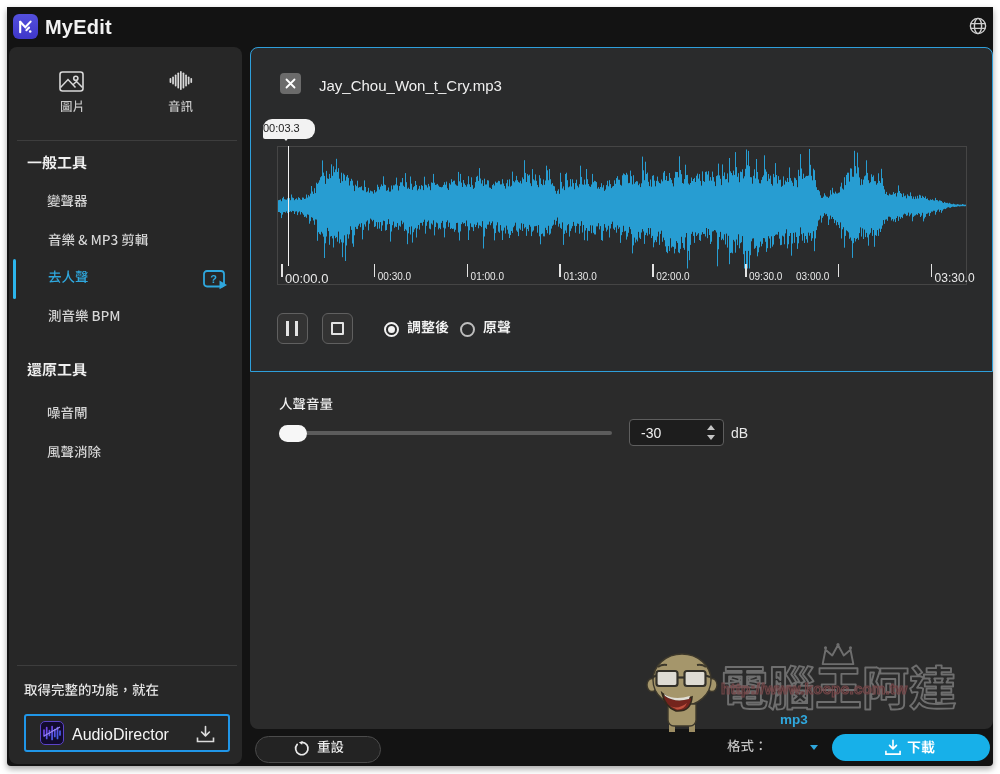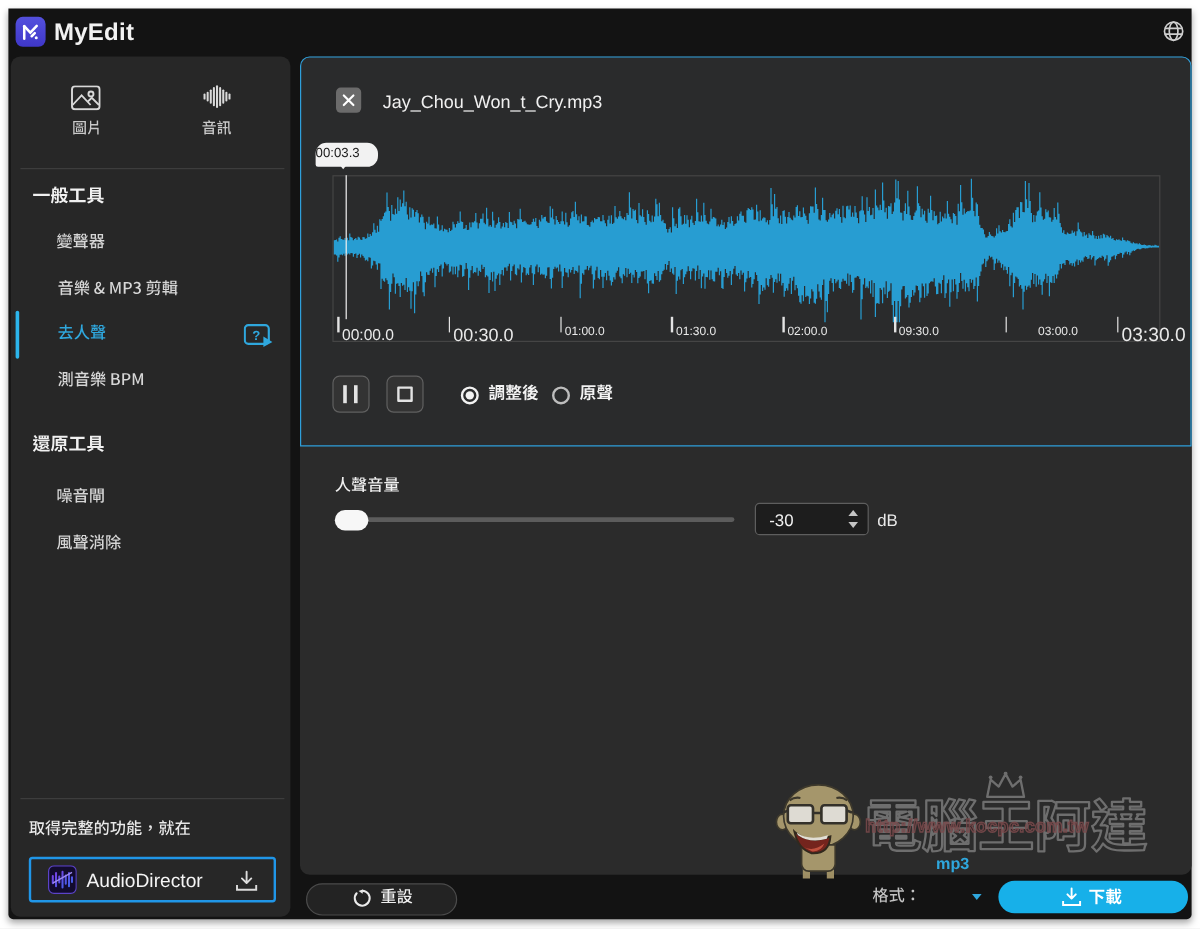--- a/index.html
+++ b/index.html
@@ -109,33 +109,33 @@
 <div class="abs" style="left:263px;top:119px;width:52px;height:20px;background:#f2f2f2;border-radius:9px 9px 9px 2px"></div>
 <div class="abs" style="left:282px;top:136px;width:0;height:0;border-left:4px solid transparent;border-right:4px solid transparent;border-top:5px solid #f2f2f2"></div>
 <div class="abs" style="left:263px;top:122px;width:31px;text-align:center;font-size:11px;color:#1a1a1a">00:03.3</div>
 <div class="abs" style="left:277px;top:146px;width:690px;height:139px;border:1px solid #454545"></div>
 <svg class="abs" style="left:278px;top:146px" width="688" height="139" viewBox="0 0 688 139">
     <path d="M0.5 54.2V66.0M1.5 53.9V66.1M2.5 53.5V67.0M3.5 55.2V72.1M4.5 52.2V68.6M5.5 50.8V66.2M6.5 53.2V66.0M7.5 53.5V66.7M8.5 53.7V65.4M9.5 52.3V67.1M10.5 54.2V65.0M11.5 52.1V66.0M12.5 54.2V65.3M13.5 48.5V66.1M14.5 51.5V64.9M15.5 52.1V65.1M16.5 54.2V68.0M17.5 53.1V65.6M18.5 52.3V65.3M19.5 53.7V69.1M20.5 51.2V66.4M21.5 52.0V65.4M22.5 53.5V68.5M23.5 54.0V66.0M24.5 51.5V67.4M25.5 51.7V68.8M26.5 53.0V71.0M27.5 52.6V70.5M28.5 48.5V71.8M29.5 51.6V68.4M30.5 49.1V68.8M31.5 50.4V77.7M32.5 47.6V75.2M33.5 40.0V71.2M34.5 45.5V71.8M35.5 47.9V74.5M36.5 42.2V78.8M37.5 47.1V73.4M38.5 36.7V73.6M39.5 37.9V94.8M40.5 36.6V86.2M41.5 34.3V87.9M42.5 31.3V88.7M43.5 30.2V85.8M44.5 14.4V87.5M45.5 26.6V90.7M46.5 29.9V112.0M47.5 37.9V97.3M48.5 24.9V90.5M49.5 32.4V81.9M50.5 32.9V85.1M51.5 27.9V98.8M52.5 32.1V90.5M53.5 18.3V90.0M54.5 29.8V92.4M55.5 20.3V101.5M56.5 26.2V89.8M57.5 23.4V92.2M58.5 12.8V91.2M59.5 25.9V95.7M60.5 22.2V85.6M61.5 32.7V97.4M62.5 36.9V93.4M63.5 26.7V96.3M64.5 35.2V111.2M65.5 27.5V96.7M66.5 28.8V89.3M67.5 34.6V115.0M68.5 30.6V99.5M69.5 29.0V88.3M70.5 31.8V92.6M71.5 39.5V88.4M72.5 35.1V80.3M73.5 32.8V83.9M74.5 34.6V97.5M75.5 39.6V100.8M76.5 45.1V89.3M77.5 38.7V80.9M78.5 40.2V82.9M79.5 34.7V83.1M80.5 41.7V79.7M81.5 41.1V77.8M82.5 41.2V81.2M83.5 40.3V77.2M84.5 44.2V93.4M85.5 44.5V83.9M86.5 34.4V78.4M87.5 41.0V80.6M88.5 46.2V75.6M89.5 45.4V74.4M90.5 41.8V84.4M91.5 46.7V77.7M92.5 44.6V72.6M93.5 45.2V73.7M94.5 45.5V75.3M95.5 47.6V73.9M96.5 44.0V81.0M97.5 46.4V80.3M98.5 45.4V76.1M99.5 38.7V82.8M100.5 40.9V76.2M101.5 43.5V82.6M102.5 40.6V76.1M103.5 38.4V85.0M104.5 39.9V79.4M105.5 30.3V74.7M106.5 38.5V75.1M107.5 39.1V84.6M108.5 44.8V84.0M109.5 44.2V78.4M110.5 41.5V73.2M111.5 45.6V78.0M112.5 45.5V95.6M113.5 39.5V85.5M114.5 43.4V79.2M115.5 39.3V75.6M116.5 39.4V81.8M117.5 38.3V80.6M118.5 31.6V81.0M119.5 39.4V77.1M120.5 44.5V83.8M121.5 40.0V79.7M122.5 36.3V80.7M123.5 36.3V74.7M124.5 32.0V78.2M125.5 39.7V76.5M126.5 40.9V85.0M127.5 27.1V83.3M128.5 36.2V84.5M129.5 42.7V98.2M130.5 41.6V87.3M131.5 43.0V80.9M132.5 30.5V88.5M133.5 37.7V80.4M134.5 43.8V96.6M135.5 41.2V86.2M136.5 40.1V83.4M137.5 35.0V81.9M138.5 38.9V91.5M139.5 44.4V82.6M140.5 42.8V79.0M141.5 39.9V83.6M142.5 43.3V76.9M143.5 39.1V76.9M144.5 39.9V79.6M145.5 44.1V75.9M146.5 30.7V73.7M147.5 38.7V87.7M148.5 39.3V79.8M149.5 41.5V75.9M150.5 37.9V74.5M151.5 40.3V82.6M152.5 44.2V83.3M153.5 36.4V77.5M154.5 36.9V78.6M155.5 27.9V74.4M156.5 36.7V89.4M157.5 39.0V81.0M158.5 38.5V76.5M159.5 37.9V77.3M160.5 39.5V83.4M161.5 40.8V81.9M162.5 41.0V83.2M163.5 41.3V76.9M164.5 40.8V74.9M165.5 38.9V81.7M166.5 36.2V91.4M167.5 38.7V82.5M168.5 35.6V76.1M169.5 42.3V74.4M170.5 44.0V80.9M171.5 37.2V76.7M172.5 38.6V83.0M173.5 33.2V82.2M174.5 36.1V83.0M175.5 34.8V82.7M176.5 34.6V85.8M177.5 38.3V83.8M178.5 39.4V77.0M179.5 39.8V76.8M180.5 25.9V86.5M181.5 35.3V94.5M182.5 27.9V85.4M183.5 36.7V78.1M184.5 41.0V76.3M185.5 34.0V77.7M186.5 37.4V77.0M187.5 39.1V80.2M188.5 40.6V74.5M189.5 38.3V80.3M190.5 30.2V94.0M191.5 38.3V84.3M192.5 41.0V77.4M193.5 31.3V80.9M194.5 39.2V81.3M195.5 42.9V85.1M196.5 41.7V78.4M197.5 36.1V81.0M198.5 30.8V79.1M199.5 29.8V76.5M200.5 34.9V82.3M201.5 22.1V79.4M202.5 32.5V79.9M203.5 37.5V81.1M204.5 34.2V75.2M205.5 40.0V102.5M206.5 32.7V90.5M207.5 38.5V81.8M208.5 38.4V83.0M209.5 34.2V78.7M210.5 34.5V78.6M211.5 41.5V75.6M212.5 41.8V79.2M213.5 43.0V77.2M214.5 39.1V75.4M215.5 37.8V82.6M216.5 39.5V94.4M217.5 35.6V87.1M218.5 36.8V79.4M219.5 36.4V76.3M220.5 34.8V85.6M221.5 35.1V86.8M222.5 38.4V79.1M223.5 38.3V84.6M224.5 33.2V94.0M225.5 37.5V84.6M226.5 40.0V81.6M227.5 42.6V87.5M228.5 37.2V79.7M229.5 33.8V83.7M230.5 40.3V87.7M231.5 33.3V92.0M232.5 40.6V89.1M233.5 39.7V85.0M234.5 25.6V86.9M235.5 35.1V81.3M236.5 36.3V79.7M237.5 34.4V76.7M238.5 29.9V84.5M239.5 34.2V85.8M240.5 35.9V90.1M241.5 36.7V82.5M242.5 34.8V83.8M243.5 37.5V77.3M244.5 31.4V85.0M245.5 33.2V77.9M246.5 14.2V82.4M247.5 26.9V81.2M248.5 36.0V89.9M249.5 28.1V83.0M250.5 29.6V85.2M251.5 28.7V78.9M252.5 37.3V80.7M253.5 40.1V90.1M254.5 23.1V85.7M255.5 33.3V84.5M256.5 34.4V80.3M257.5 28.4V80.2M258.5 34.8V79.9M259.5 38.9V86.7M260.5 41.2V79.1M261.5 29.2V90.3M262.5 32.3V98.3M263.5 38.0V88.1M264.5 39.2V87.5M265.5 33.5V90.3M266.5 38.8V90.4M267.5 34.5V81.8M268.5 19.7V84.0M269.5 24.3V87.3M270.5 34.2V79.8M271.5 23.0V88.8M272.5 33.2V87.6M273.5 38.4V82.6M274.5 37.2V79.8M275.5 39.8V78.7M276.5 40.3V73.9M277.5 44.8V78.8M278.5 47.7V74.9M279.5 44.8V71.5M280.5 43.3V80.6M281.5 47.8V77.7M282.5 26.8V81.9M283.5 35.9V82.9M284.5 42.5V76.4M285.5 40.4V98.9M286.5 44.1V87.9M287.5 28.0V84.5M288.5 26.7V86.9M289.5 34.2V79.3M290.5 41.3V78.1M291.5 40.5V90.6M292.5 33.1V85.1M293.5 40.5V82.5M294.5 33.3V80.2M295.5 37.1V75.9M296.5 43.3V79.8M297.5 37.0V86.7M298.5 33.7V80.1M299.5 39.7V77.5M300.5 41.4V77.9M301.5 38.2V87.7M302.5 19.7V79.9M303.5 30.9V75.2M304.5 38.4V86.5M305.5 38.8V79.0M306.5 33.6V94.2M307.5 38.5V84.5M308.5 23.0V82.0M309.5 33.2V94.7M310.5 38.0V84.8M311.5 40.2V85.1M312.5 40.9V79.3M313.5 38.5V87.2M314.5 27.9V79.5M315.5 36.2V86.8M316.5 34.8V88.4M317.5 35.2V88.5M318.5 36.1V80.4M319.5 42.6V80.4M320.5 41.1V77.2M321.5 42.8V83.4M322.5 41.0V80.1M323.5 37.2V94.0M324.5 41.4V94.8M325.5 39.2V84.9M326.5 44.9V78.1M327.5 43.5V81.6M328.5 39.1V85.5M329.5 34.8V83.7M330.5 40.3V79.8M331.5 34.2V91.5M332.5 38.1V82.5M333.5 42.1V78.0M334.5 40.6V75.7M335.5 40.0V82.7M336.5 34.3V84.0M337.5 37.8V81.4M338.5 32.1V86.7M339.5 30.2V79.4M340.5 33.7V82.9M341.5 33.8V81.3M342.5 38.8V96.9M343.5 39.6V89.2M344.5 29.3V86.1M345.5 27.4V79.8M346.5 28.2V85.5M347.5 29.1V84.9M348.5 26.8V93.6M349.5 28.6V90.6M350.5 37.2V86.8M351.5 36.9V80.9M352.5 24.6V83.2M353.5 30.2V88.1M354.5 38.4V107.4M355.5 29.2V99.4M356.5 37.7V91.6M357.5 36.1V96.6M358.5 35.1V93.6M359.5 35.4V95.4M360.5 39.2V85.9M361.5 37.6V91.7M362.5 41.1V93.0M363.5 37.3V86.5M364.5 10.6V83.1M365.5 24.3V85.4M366.5 34.2V97.9M367.5 15.7V89.1M368.5 28.0V86.8M369.5 26.6V89.6M370.5 35.8V82.0M371.5 40.1V88.3M372.5 33.5V82.2M373.5 40.7V92.0M374.5 29.8V89.9M375.5 29.2V101.3M376.5 34.6V96.4M377.5 40.3V94.2M378.5 34.9V96.1M379.5 30.6V90.5M380.5 35.4V85.7M381.5 37.0V98.9M382.5 37.5V87.9M383.5 33.5V84.7M384.5 35.3V95.8M385.5 26.6V91.6M386.5 25.0V94.2M387.5 34.1V100.4M388.5 30.0V105.9M389.5 35.0V107.2M390.5 34.8V100.1M391.5 27.0V105.1M392.5 32.0V92.3M393.5 33.8V101.6M394.5 37.3V100.5M395.5 40.4V100.9M396.5 31.8V107.4M397.5 25.8V102.8M398.5 26.0V95.1M399.5 26.0V96.9M400.5 31.3V106.3M401.5 10.3V107.2M402.5 24.0V102.9M403.5 28.2V90.8M404.5 37.0V97.0M405.5 37.7V101.9M406.5 33.1V103.8M407.5 18.7V91.4M408.5 29.1V87.0M409.5 28.9V122.5M410.5 37.5V104.9M411.5 38.7V114.2M412.5 37.0V98.9M413.5 31.5V87.9M414.5 35.0V85.8M415.5 33.0V89.9M416.5 31.9V96.9M417.5 36.0V86.4M418.5 29.7V90.0M419.5 27.6V88.6M420.5 32.6V87.2M421.5 28.1V94.0M422.5 34.9V94.9M423.5 39.6V88.7M424.5 25.4V86.2M425.5 35.0V88.0M426.5 35.9V87.9M427.5 25.9V90.5M428.5 25.5V82.0M429.5 28.5V92.2M430.5 25.2V83.0M431.5 34.7V89.0M432.5 31.1V98.0M433.5 34.6V95.7M434.5 25.6V85.5M435.5 31.1V85.2M436.5 35.6V84.0M437.5 40.1V84.5M438.5 30.1V86.5M439.5 29.3V120.3M440.5 17.6V103.3M441.5 29.4V91.0M442.5 32.8V85.9M443.5 39.1V94.1M444.5 18.4V92.7M445.5 29.9V94.2M446.5 26.4V88.3M447.5 33.3V98.5M448.5 33.0V87.6M449.5 27.4V101.6M450.5 36.4V89.8M451.5 12.0V118.2M452.5 25.3V107.0M453.5 27.0V106.6M454.5 29.3V107.3M455.5 24.6V93.9M456.5 28.9V95.5M457.5 6.1V106.7M458.5 21.1V93.5M459.5 30.8V99.2M460.5 27.2V88.3M461.5 36.2V102.3M462.5 25.6V97.2M463.5 26.1V96.2M464.5 23.3V90.1M465.5 32.4V108.2M466.5 30.3V122.5M467.5 22.8V104.9M468.5 3.5V122.5M469.5 19.2V122.5M470.5 4.9V104.9M471.5 20.2V122.5M472.5 31.1V109.2M473.5 31.3V95.3M474.5 37.7V92.6M475.5 29.8V92.3M476.5 23.3V102.8M477.5 32.4V101.8M478.5 13.0V99.9M479.5 26.0V110.3M480.5 33.4V106.3M481.5 37.2V101.4M482.5 37.4V95.6M483.5 33.9V100.3M484.5 31.1V97.8M485.5 29.4V92.0M486.5 9.3V92.3M487.5 23.3V95.8M488.5 25.7V105.9M489.5 35.1V102.2M490.5 28.0V90.2M491.5 32.7V92.5M492.5 29.6V102.2M493.5 38.0V90.3M494.5 39.6V100.6M495.5 27.9V98.6M496.5 31.2V90.0M497.5 17.1V88.8M498.5 29.0V88.4M499.5 37.5V88.7M500.5 30.1V85.9M501.5 34.0V92.7M502.5 33.6V99.2M503.5 40.8V98.9M504.5 39.8V89.7M505.5 30.4V90.5M506.5 38.6V98.3M507.5 34.5V87.4M508.5 35.9V83.3M509.5 32.0V102.4M510.5 36.0V98.3M511.5 21.4V90.0M512.5 32.1V87.0M513.5 34.7V109.7M514.5 36.7V97.5M515.5 40.1V86.9M516.5 31.6V96.8M517.5 32.3V86.4M518.5 34.1V91.0M519.5 41.2V102.9M520.5 23.8V97.3M521.5 30.1V89.9M522.5 8.1V81.4M523.5 22.5V88.2M524.5 32.9V94.7M525.5 27.7V87.2M526.5 32.0V97.0M527.5 30.6V90.0M528.5 29.9V93.3M529.5 30.0V96.7M530.5 29.5V86.6M531.5 3.0V89.7M532.5 18.8V87.1M533.5 29.8V94.9M534.5 34.3V92.3M535.5 22.7V85.2M536.5 24.2V105.2M537.5 34.1V92.4M538.5 41.2V84.1M539.5 44.0V80.3M540.5 43.9V74.5M541.5 45.3V73.5M542.5 49.3V69.6M543.5 51.9V76.6M544.5 51.9V71.8M545.5 50.6V70.2M546.5 47.3V67.2M547.5 49.4V68.6M548.5 50.6V67.9M549.5 50.8V70.2M550.5 51.9V79.0M551.5 50.4V73.5M552.5 44.2V69.6M553.5 48.5V72.9M554.5 41.8V71.0M555.5 46.7V73.0M556.5 47.7V77.1M557.5 45.6V74.3M558.5 47.4V79.3M559.5 47.5V76.1M560.5 46.8V78.9M561.5 46.4V82.1M562.5 40.6V76.4M563.5 36.7V92.5M564.5 42.5V83.3M565.5 43.6V81.2M566.5 31.2V101.7M567.5 39.1V89.9M568.5 28.9V84.4M569.5 26.7V85.2M570.5 26.7V86.4M571.5 35.6V92.8M572.5 22.3V91.5M573.5 22.6V94.7M574.5 30.7V111.9M575.5 30.8V97.2M576.5 4.8V92.1M577.5 20.1V95.5M578.5 27.4V93.0M579.5 6.6V91.9M580.5 21.4V93.8M581.5 31.4V87.1M582.5 39.2V81.4M583.5 33.2V90.6M584.5 38.7V82.4M585.5 33.6V93.0M586.5 30.3V83.6M587.5 29.4V91.1M588.5 14.3V86.9M589.5 26.9V91.4M590.5 34.2V99.7M591.5 37.2V88.5M592.5 36.2V86.8M593.5 28.3V82.2M594.5 30.9V89.9M595.5 29.4V84.0M596.5 35.1V100.8M597.5 35.2V89.2M598.5 38.7V89.9M599.5 37.2V84.1M600.5 27.3V89.9M601.5 34.9V82.7M602.5 36.9V86.0M603.5 22.8V82.8M604.5 32.2V79.5M605.5 39.9V74.1M606.5 43.4V77.8M607.5 47.9V73.7M608.5 45.9V73.3M609.5 49.0V74.8M610.5 49.5V70.7M611.5 47.7V70.7M612.5 48.6V71.3M613.5 48.9V74.5M614.5 48.5V73.1M615.5 46.1V75.4M616.5 47.9V73.4M617.5 47.0V76.1M618.5 50.5V72.0M619.5 46.7V70.2M620.5 39.4V74.9M621.5 45.0V70.8M622.5 47.0V72.8M623.5 47.8V71.1M624.5 51.1V72.1M625.5 47.3V68.6M626.5 50.2V67.6M627.5 49.5V68.2M628.5 52.3V69.8M629.5 48.3V69.4M630.5 49.7V66.6M631.5 50.2V70.3M632.5 46.4V68.6M633.5 50.1V67.3M634.5 52.7V75.3M635.5 50.6V70.9M636.5 53.1V69.8M637.5 50.5V69.3M638.5 52.7V68.3M639.5 49.8V68.9M640.5 52.5V67.1M641.5 48.8V67.9M642.5 49.4V71.0M643.5 52.0V69.6M644.5 49.8V66.8M645.5 50.9V75.4M646.5 52.0V72.5M647.5 50.4V70.9M648.5 53.0V67.9M649.5 52.4V67.6M650.5 54.1V66.7M651.5 54.4V70.0M652.5 53.4V67.1M653.5 54.0V65.6M654.5 53.3V65.7M655.5 54.3V64.7M656.5 54.6V64.8M657.5 51.9V68.7M658.5 54.0V66.1M659.5 54.2V64.4M660.5 55.3V63.5M661.5 54.3V65.8M662.5 54.6V64.0M663.5 55.0V66.8M664.5 56.3V64.7M665.5 57.0V63.3M666.5 55.9V62.8M667.5 56.7V63.1M668.5 56.9V62.3M669.5 56.8V61.5M670.5 57.5V61.2M671.5 56.8V61.7M672.5 57.6V61.8M673.5 58.1V61.1M674.5 58.2V60.7M675.5 57.7V60.8M676.5 58.2V61.0M677.5 58.5V60.8M678.5 58.5V60.8M679.5 58.1V60.4M680.5 58.4V60.2M681.5 58.7V60.5M682.5 58.6V60.3M683.5 58.7V60.2M684.5 58.0V60.2M685.5 58.4V60.2M686.5 58.7V60.3M687.5 58.7V60.2" stroke="#279dd2" stroke-width="1"></path>
   </svg>
 <div class="abs" style="left:281.0px;top:264px;width:1.5px;height:13px;background:#e3e3e3"></div>
 <div class="abs" style="left:285.0px;top:271px;font-size:13px;color:#e9e9e9">00:00.0</div>
 <div class="abs" style="left:373.8px;top:264px;width:1.5px;height:13px;background:#e3e3e3"></div>
-<div class="abs" style="left:377.8px;top:271px;font-size:15px;color:#e9e9e9">00:30.0</div>
+<div class="abs" style="left:377.8px;top:271px;font-size:10px;color:#e9e9e9">00:30.0</div>
 <div class="abs" style="left:466.6px;top:264px;width:1.5px;height:13px;background:#e3e3e3"></div>
 <div class="abs" style="left:470.6px;top:271px;font-size:10px;color:#e9e9e9">01:00.0</div>
 <div class="abs" style="left:559.4px;top:264px;width:1.5px;height:13px;background:#e3e3e3"></div>
 <div class="abs" style="left:563.4px;top:271px;font-size:10px;color:#e9e9e9">01:30.0</div>
 <div class="abs" style="left:652.2px;top:264px;width:1.5px;height:13px;background:#e3e3e3"></div>
 <div class="abs" style="left:656.2px;top:271px;font-size:10px;color:#e9e9e9">02:00.0</div>
 <div class="abs" style="left:745.0px;top:264px;width:1.5px;height:13px;background:#e3e3e3"></div>
 <div class="abs" style="left:749.0px;top:271px;font-size:10px;color:#e9e9e9">09:30.0</div>
 <div class="abs" style="left:837.8px;top:264px;width:1.5px;height:13px;background:#e3e3e3"></div>
-<div class="abs" style="left:865px;top:271px;font-size:10px;color:#e9e9e9">03:00.0</div>
+<div class="abs" style="left:796px;top:271px;font-size:10px;color:#e9e9e9">03:00.0</div>
 <div class="abs" style="left:930.6px;top:264px;width:1.5px;height:13px;background:#e3e3e3"></div>
-<div class="abs" style="left:934.6px;top:271px;font-size:16px;color:#e9e9e9">03:30.0</div>
+<div class="abs" style="left:934.6px;top:271px;font-size:12px;color:#e9e9e9">03:30.0</div>
 <div class="abs" style="left:287.5px;top:146px;width:1.6px;height:120px;background:#f2f2f2"></div>
 <div class="abs" style="left:277px;top:313px;width:31px;height:31px;border:1.5px solid #606060;border-radius:6px;background:#333"></div>
 <div class="abs" style="left:286px;top:321px;width:3.4px;height:15px;background:#e3e3e3"></div>
 <div class="abs" style="left:294.6px;top:321px;width:3.4px;height:15px;background:#e3e3e3"></div>
 <div class="abs" style="left:322px;top:313px;width:31px;height:31px;border:1.5px solid #606060;border-radius:6px;background:#333"></div>
 <div class="abs" style="left:331px;top:322px;width:13px;height:13px;border:2px solid #e3e3e3;border-radius:1px"></div>
 <div class="abs" style="left:383.5px;top:321.5px;width:15px;height:15px;border:2px solid #f2f2f2;border-radius:50%"></div>
 <div class="abs" style="left:387.5px;top:325.5px;width:7px;height:7px;background:#f2f2f2;border-radius:50%"></div>
 <div class="abs" style="left:459.5px;top:321.5px;width:15px;height:15px;border:2px solid #bdbdbd;border-radius:50%"></div>
 <svg style="position:absolute;left:407px;top:320px" width="46" height="18" viewBox="0 -12.32 46 18">

